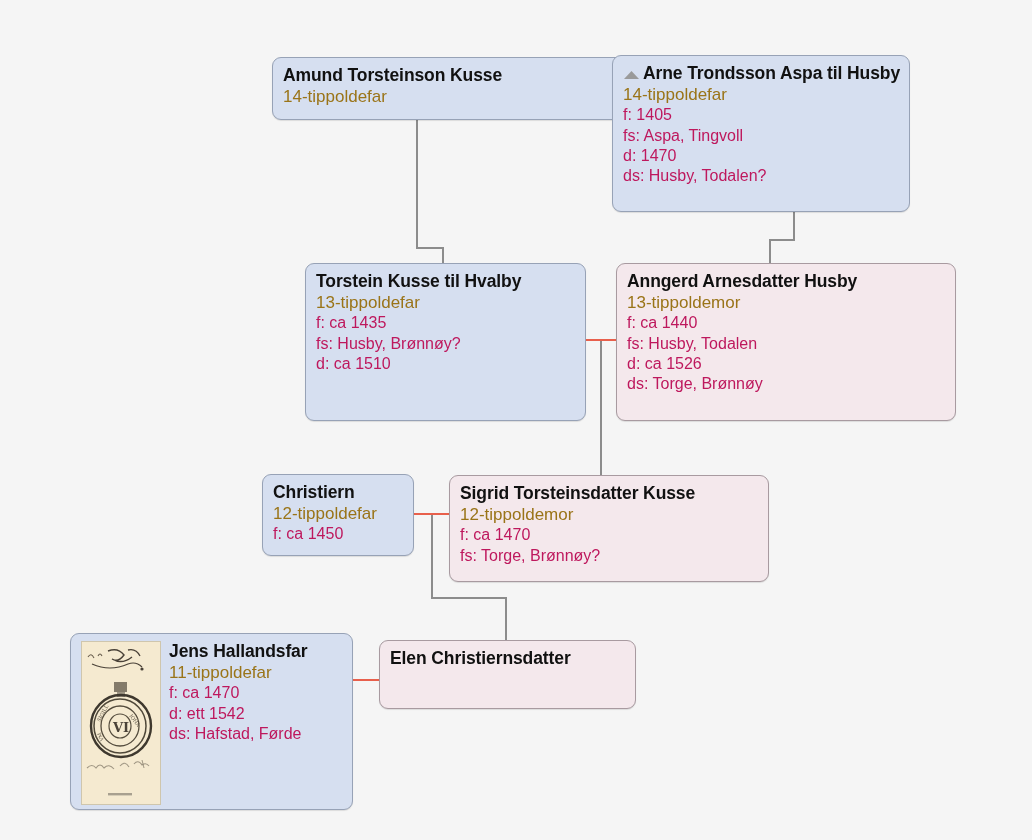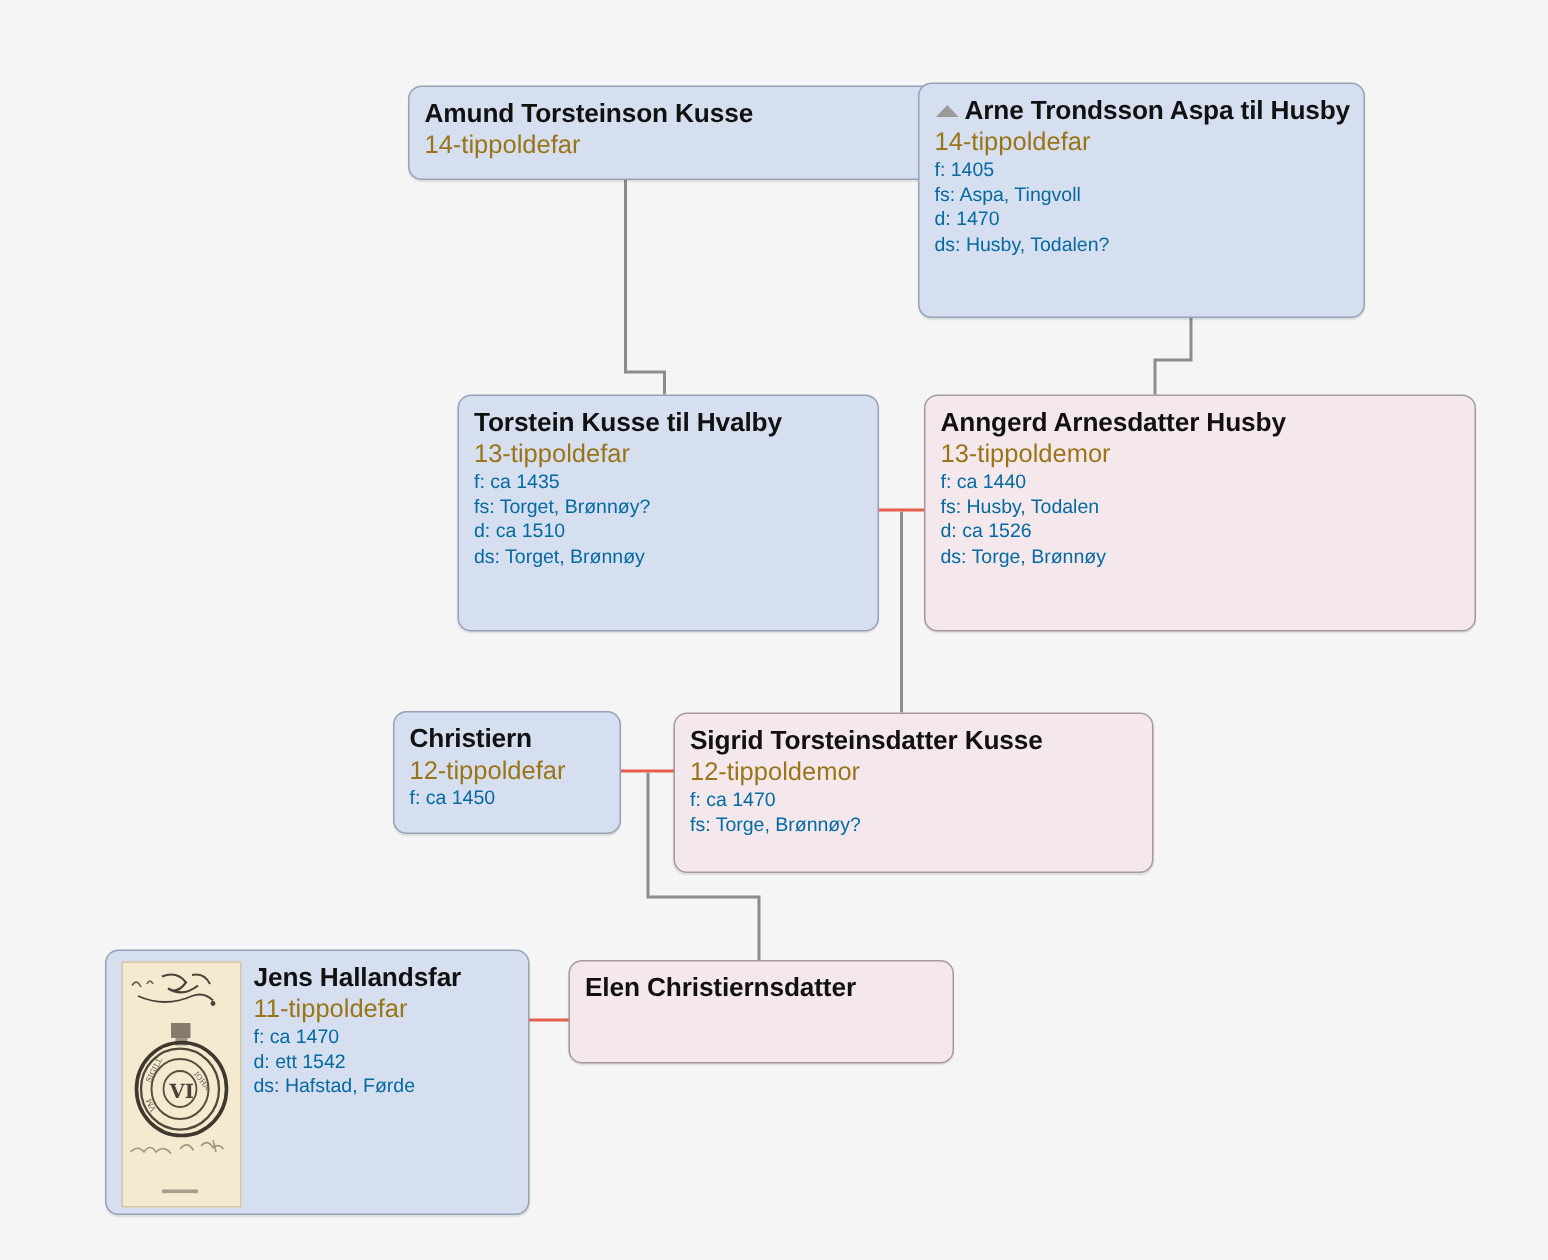--- a/index.html
+++ b/index.html
@@ -67,22 +67,22 @@
     color: #111111;
     letter-spacing: -0.1px;
     white-space: nowrap;
   }
   .person-relation {
     font-size: 17px;
     color: #9a7418;
     white-space: nowrap;
   }
   .person-fact {
-    font-size: 13px;
-    color: #0369a1;
+    font-size: 16px;
+    color: #be185d;
     white-space: nowrap;
   }
 
   .name-row {
     display: flex;
     align-items: center;
     gap: 3px;
   }
 
   .ancestor-icon {
@@ -172,28 +172,27 @@
   </div>
 
   <div class="person-card male" style="left:305px; top:263px; width:281px; height:158px;">
     <div class="card-body">
       <div class="card-text">
         <div class="name-row">
           <div class="person-name">Torstein Kusse til Hvalby</div>
         </div>
         <div class="person-relation">13-tippoldefar</div>
         <div class="person-fact">f: ca 1435</div>
-        <div class="person-fact">fs: Torget, Brønnøy?</div>
+        <div class="person-fact">fs: Husby, Brønnøy?</div>
         <div class="person-fact">d: ca 1510</div>
-        <div class="person-fact">ds: Torget, Brønnøy</div>
-      </div>
-    </div>
-  </div>
-
-  <div class="person-card female" style="left:616px; top:263px; width:368px; height:158px;">
+      </div>
+    </div>
+  </div>
+
+  <div class="person-card female" style="left:616px; top:263px; width:340px; height:158px;">
     <div class="card-body">
       <div class="card-text">
         <div class="name-row">
           <div class="person-name">Anngerd Arnesdatter Husby</div>
         </div>
         <div class="person-relation">13-tippoldemor</div>
         <div class="person-fact">f: ca 1440</div>
         <div class="person-fact">fs: Husby, Todalen</div>
         <div class="person-fact">d: ca 1526</div>
         <div class="person-fact">ds: Torge, Brønnøy</div>

